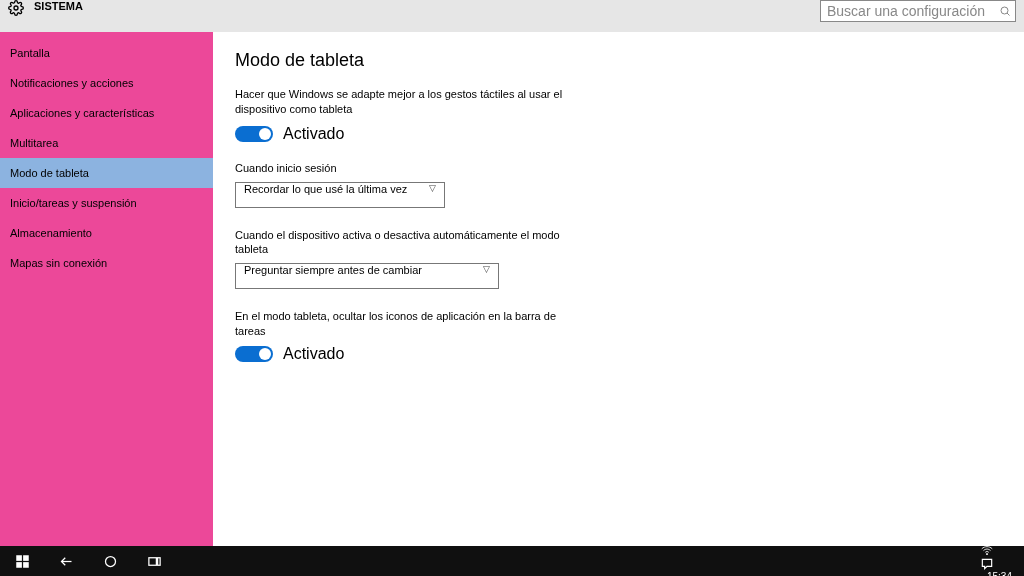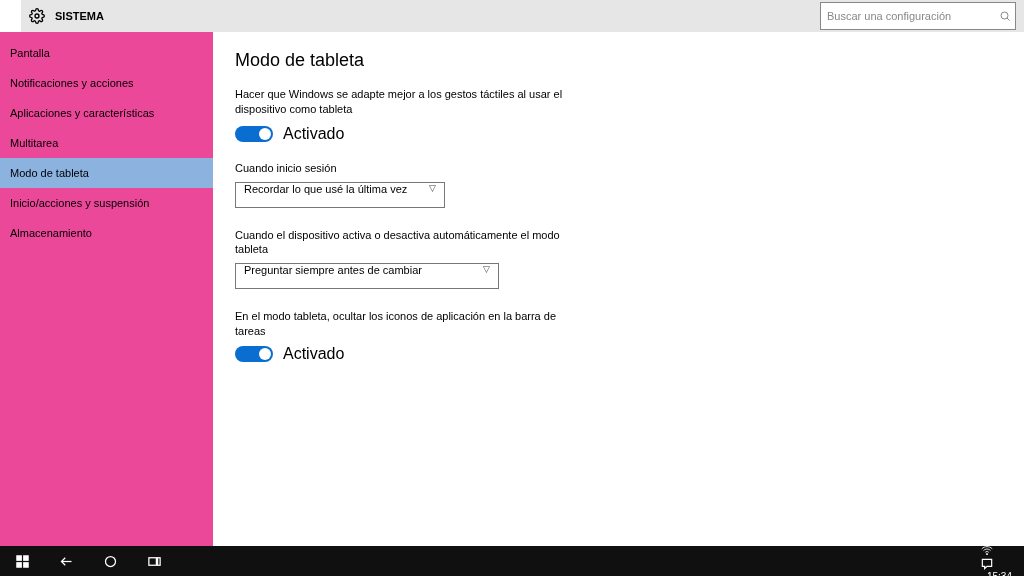--- a/index.html
+++ b/index.html
@@ -2,37 +2,35 @@
 <html><head>
 <meta charset="utf-8">
 <style>
 * { margin: 0; padding: 0; box-sizing: border-box; font-family: "Segoe UI", Arial, sans-serif; }
 html, body { width: 1024px; height: 576px; overflow: hidden; background: #fff; }
 
 .header {
   height: 32px;
   background: #e6e6e6;
   display: flex;
-  align-items: center;
   padding: 0 8px;
-  margin-left: 21px;
 }
 .gear-icon { width: 16px; height: 16px; margin-right: 10px; }
 .header-title { font-size: 11px; font-weight: 600; flex: 0 0 auto; }
 .header-spacer { flex: 1; }
 .search-box {
   width: 196px;
-  height: 28px;
+  height: 22px;
   border: 1px solid #888;
   background: #fff;
   display: flex;
   align-items: center;
   padding: 0 4px 0 6px;
   color: #888;
-  font-size: 11px;
+  font-size: 14px;
 }
 .search-box .ph { flex: 1; }
 .search-box svg { width: 12px; height: 12px; }
 
 .body { display: flex; height: 514px; }
 .sidebar { width: 213px; background: #ec4899; padding-top: 6px; }
 .sidebar-item {
   padding: 9px 10px;
   font-size: 11px;
   color: #000;
@@ -93,22 +91,23 @@
   </div>
 </div>
 
 <div class="body">
   <div class="sidebar">
     <div class="sidebar-item">Pantalla</div>
     <div class="sidebar-item">Notificaciones y acciones</div>
     <div class="sidebar-item">Aplicaciones y características</div>
     <div class="sidebar-item">Multitarea</div>
     <div class="sidebar-item selected">Modo de tableta</div>
-    <div class="sidebar-item">Inicio/acciones y suspensión</div>
+    <div class="sidebar-item">Inicio/tareas y suspensión</div>
     <div class="sidebar-item">Almacenamiento</div>
+    <div class="sidebar-item">Mapas sin conexión</div>
   </div>
 
   <div class="content">
     <div class="page-title">Modo de tableta</div>
 
     <div class="desc">Hacer que Windows se adapte mejor a los gestos táctiles al usar el dispositivo como tableta</div>
     <div class="toggle-row">
       <div class="toggle"></div>
       <div class="toggle-label">Activado</div>
     </div>

